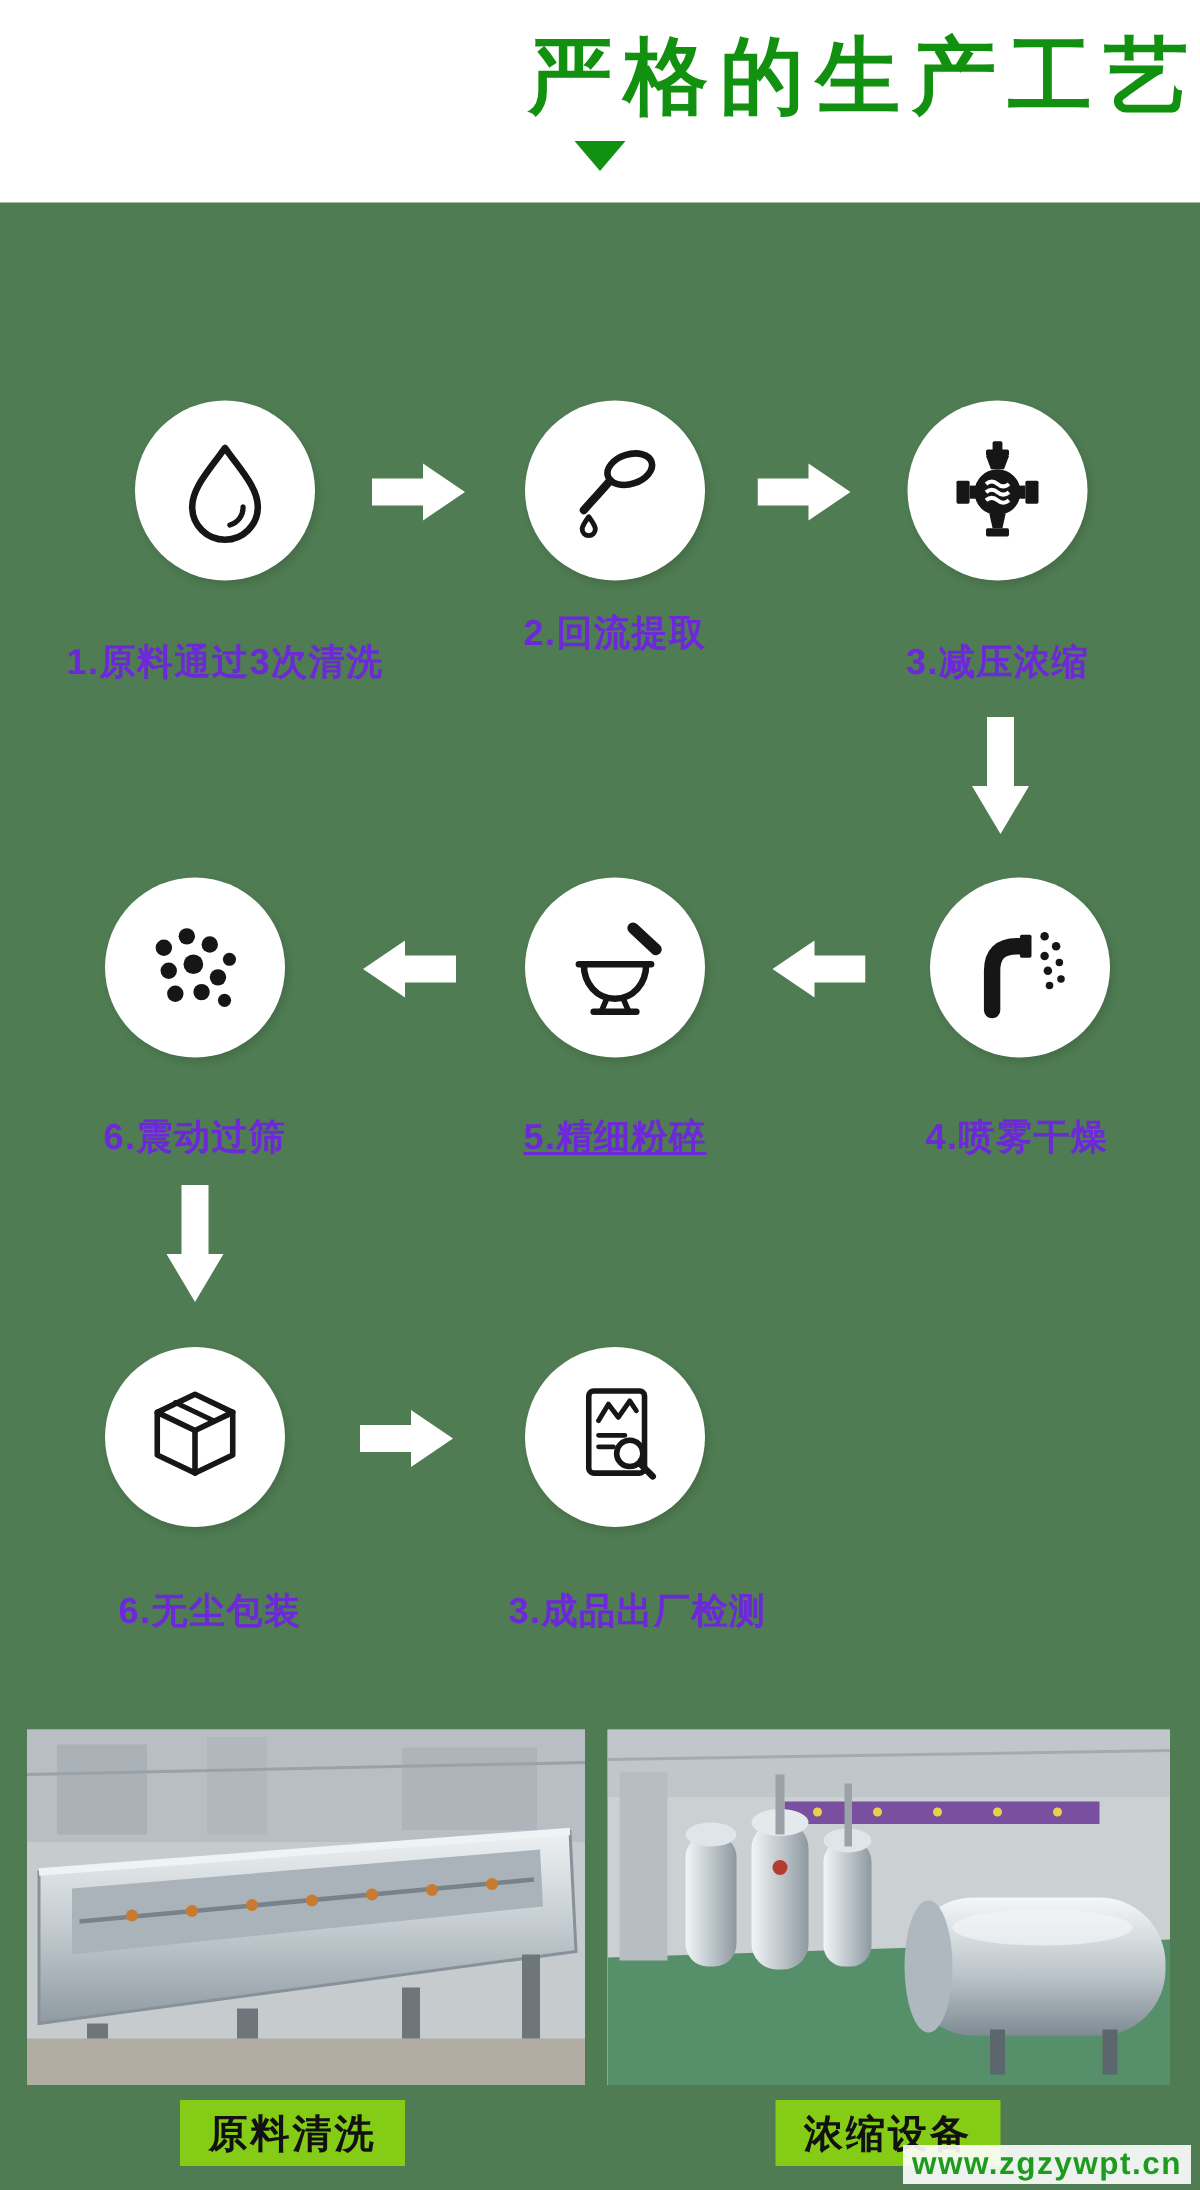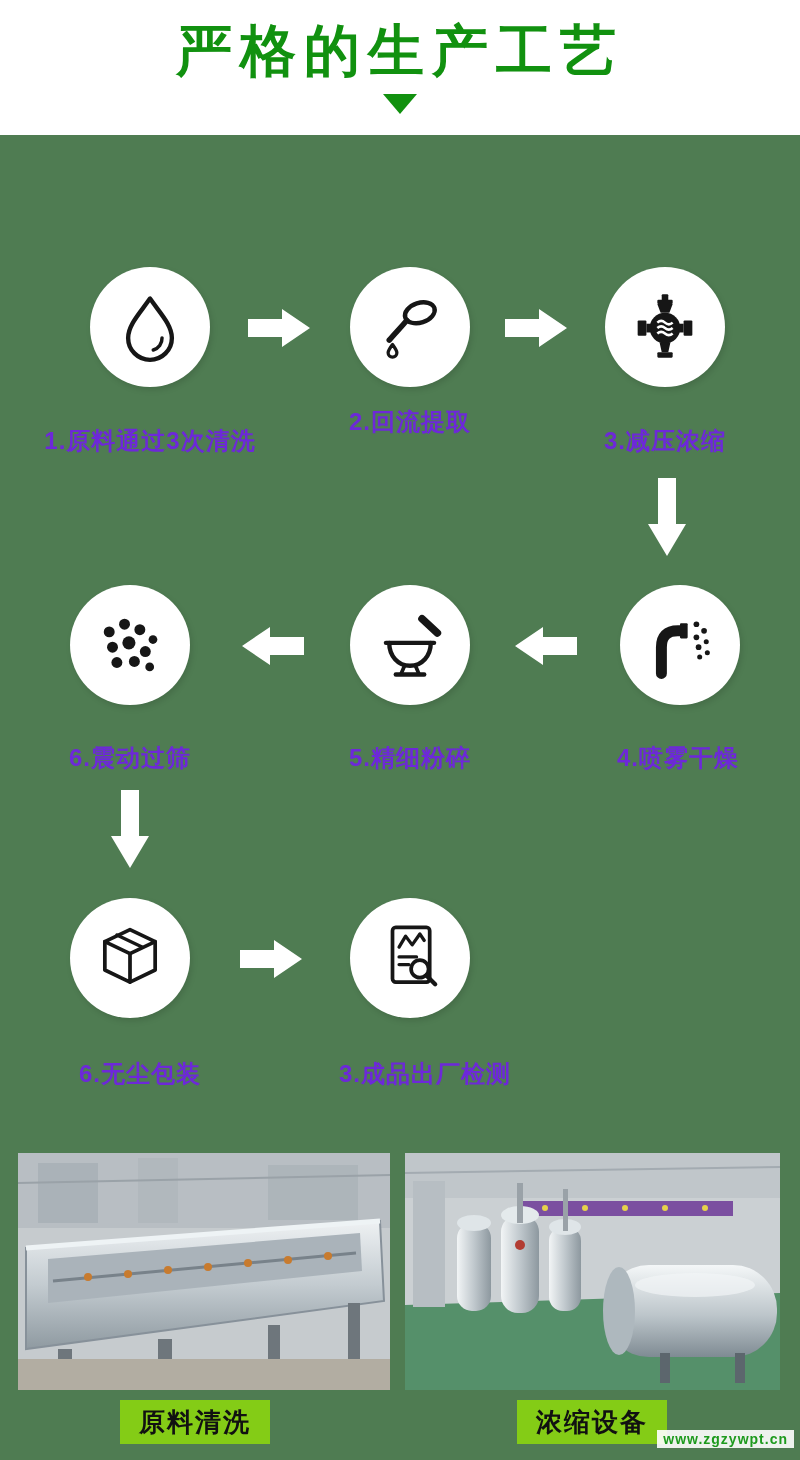--- a/index.html
+++ b/index.html
@@ -1,21 +1,21 @@
 <!DOCTYPE html>
 <html><head>
 <meta charset="utf-8">
 <style>
   * { margin:0; padding:0; box-sizing:border-box; }
   body { background:#ffffff; font-family:"Liberation Sans","DejaVu Sans",sans-serif; }
   .page { position:relative; width:800px; height:1460px; margin:0 auto; background:#ffffff; overflow:hidden; }
 
   
   .header { position:absolute; left:0; top:0; width:800px; height:135px; background:#ffffff; }
-  .title { position:absolute; left:0; top:14px; width:800px; text-align:center;
+  .title { position:absolute; left:0; top:14px; width:800px; text-align:right;
            font-size:56px; font-weight:900; color:#11910f; letter-spacing:8px;font-family:Liberation Serif, serif; }
   .title-triangle { position:absolute; left:50%; top:94px; margin-left:-17px; width:0; height:0;
            border-left:17px solid transparent; border-right:17px solid transparent; border-top:20px solid #11910f; }
 
   
   .green-panel { position:absolute; left:0; top:135px; width:800px; height:1325px; background:#4f7c52; }
 
   
   .step-circle { position:absolute; width:120px; height:120px; border-radius:50%; background:#ffffff;
            display:flex; align-items:center; justify-content:center; box-shadow:2px 3px 6px rgba(0,0,0,0.12); }
@@ -27,21 +27,21 @@
   .arrow svg { display:block; }
 
   
   .photo { position:absolute; overflow:hidden; background:#c9cdd0; }
   .photo svg { display:block; }
   .caption { position:absolute; width:150px; height:44px; background:#84cc16; color:#111111;
            display:flex; align-items:center; justify-content:center;
            font-size:26px; font-weight:700; letter-spacing:2px; }
 
   .watermark { position:absolute; right:6px; top:1430px; background:rgba(255,255,255,0.9);
-           color:#1e9a1e; font-size:14px; font-weight:700; padding:1px 6px; letter-spacing:1px; }
+           color:#1e9a1e; font-size:21px; font-weight:700; padding:1px 6px; letter-spacing:1px; }
 
   .ic { stroke:#161616; fill:none; stroke-width:4; stroke-linecap:round; stroke-linejoin:round; }
   .icf { fill:#161616; stroke:none; }
 </style>
 </head>
 <body>
 
 <div class="page">
 
   <div class="header">
@@ -141,21 +141,21 @@
       <circle class="icf" cx="47" cy="13" r="2.6"></circle>
         <circle class="icf" cx="54" cy="19" r="2.6"></circle>
       <circle class="icf" cx="47" cy="25" r="2.6"></circle>
         <circle class="icf" cx="56" cy="29" r="2.3"></circle>
       <circle class="icf" cx="49" cy="34" r="2.6"></circle>
         <circle class="icf" cx="57" cy="39" r="2.3"></circle>
       <circle class="icf" cx="50" cy="43" r="2.3"></circle>
     </svg>
   </div>
   <div class="step-label" style="left:-10px; top:742px;">6.震动过筛</div>
-  <div class="step-label" style="left:270px; top:742px;">5.精细粉碎</div>
+  <div class="step-label" style="left:270px; top:742px;text-decoration:underline;">5.精细粉碎</div>
   <div class="step-label" style="left:538px; top:742px;">4.喷雾干燥</div>
 
   <div class="arrow" style="left:108px; top:790px;">
     <svg width="44" height="80" viewBox="0 0 44 80">
         <path d="M13 0 H31 V46 H41 L22 78 L3 46 H13 Z" fill="#ffffff"></path>
       </svg>
   </div>
 
   <div class="step-circle" style="left:70px; top:898px;">
     <svg viewBox="0 0 64 64">

